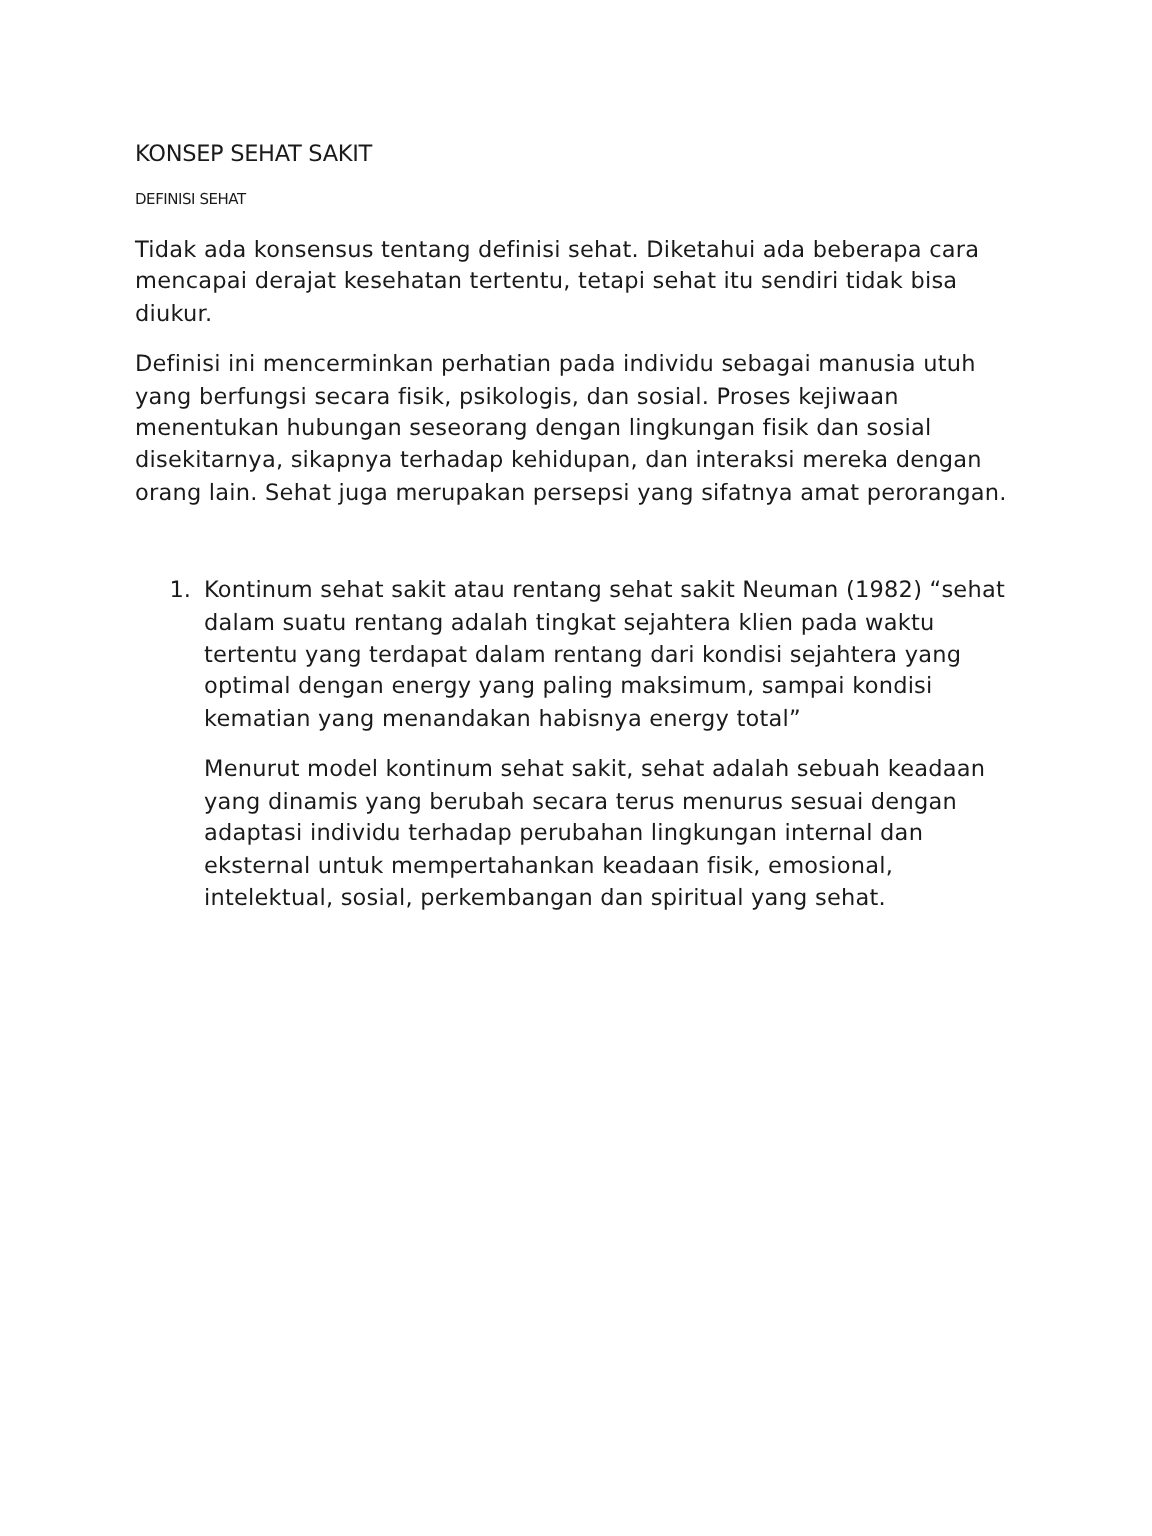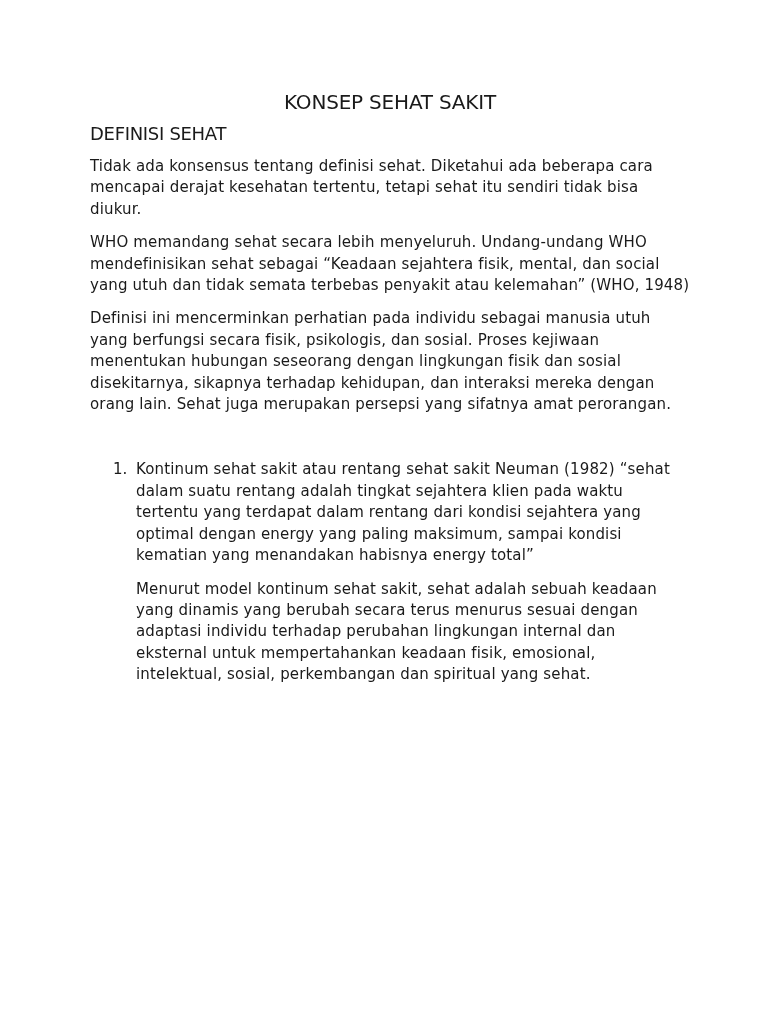--- a/index.html
+++ b/index.html
@@ -15,29 +15,29 @@
       font-family: "DejaVu Sans", sans-serif;
       color: #1a1a1a;
     }
     .page {
       position: absolute;
       left: 90px;
       top: 92px;
       width: 600px;
     }
     .doc-title {
-      text-align: center;
-      font-size: 20px;
+      text-align: left;
+      font-size: 15px;
       line-height: 20px;
       margin: 0 0 12px 0;
       font-weight: normal;
       letter-spacing: -0.2px;
     }
     .section-heading {
-      font-size: 18px;
+      font-size: 10px;
       line-height: 20px;
       margin: 0 0 12px 0;
       font-weight: normal;
       letter-spacing: -0.3px;
     }
     .para {
       font-size: 15px;
       line-height: 21.4px;
       margin: 12px 0 10px 0;
       letter-spacing: 0.15px;
@@ -67,21 +67,20 @@
   </style>
 </head>
 <body>
 
 <div class="page">
   <h1 class="doc-title">KONSEP SEHAT SAKIT</h1>
 
   <section>
     <h2 class="section-heading">DEFINISI SEHAT</h2>
     <p class="para">Tidak ada konsensus tentang definisi sehat. Diketahui ada beberapa cara mencapai derajat kesehatan tertentu, tetapi sehat itu sendiri tidak bisa diukur.</p>
-    <p class="para">WHO memandang sehat secara lebih menyeluruh. Undang-undang WHO mendefinisikan sehat sebagai “Keadaan sejahtera fisik, mental, dan social yang utuh dan tidak semata terbebas penyakit atau kelemahan” (WHO, 1948)</p>
     <p class="para">Definisi ini mencerminkan perhatian pada individu sebagai manusia utuh yang berfungsi secara fisik, psikologis, dan sosial. Proses kejiwaan menentukan hubungan seseorang dengan lingkungan fisik dan sosial disekitarnya, sikapnya terhadap kehidupan, dan interaksi mereka dengan orang lain. Sehat juga merupakan persepsi yang sifatnya amat perorangan.</p>
   </section>
 
   <div class="spacer"></div>
 
   <section>
     <ol class="list">
       <li class="list-item">
         <span class="list-num">1.</span>
         <p class="para">Kontinum sehat sakit atau rentang sehat sakit Neuman (1982) “sehat dalam suatu rentang adalah tingkat sejahtera klien pada waktu tertentu yang terdapat dalam rentang dari kondisi sejahtera yang optimal dengan energy yang paling maksimum, sampai kondisi kematian yang menandakan habisnya energy total”</p>

